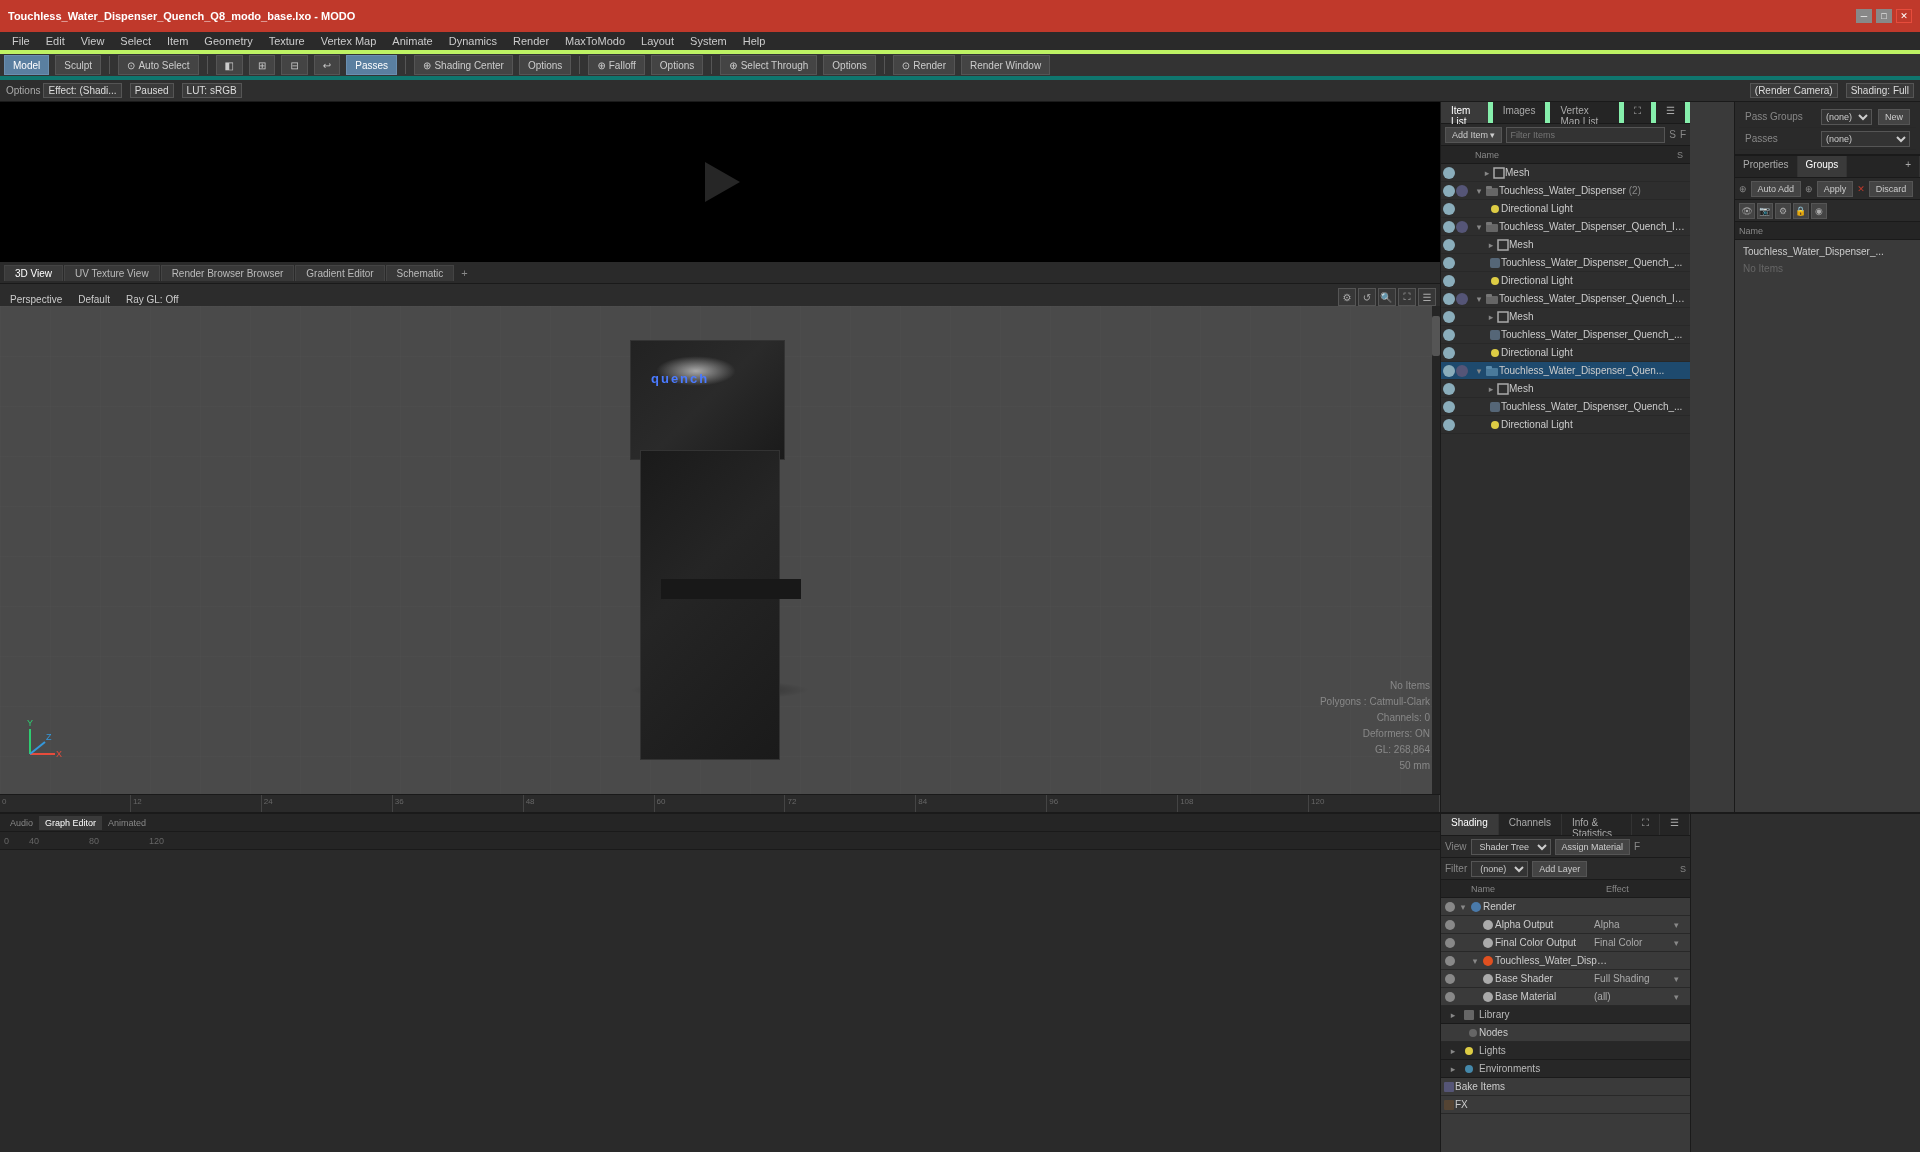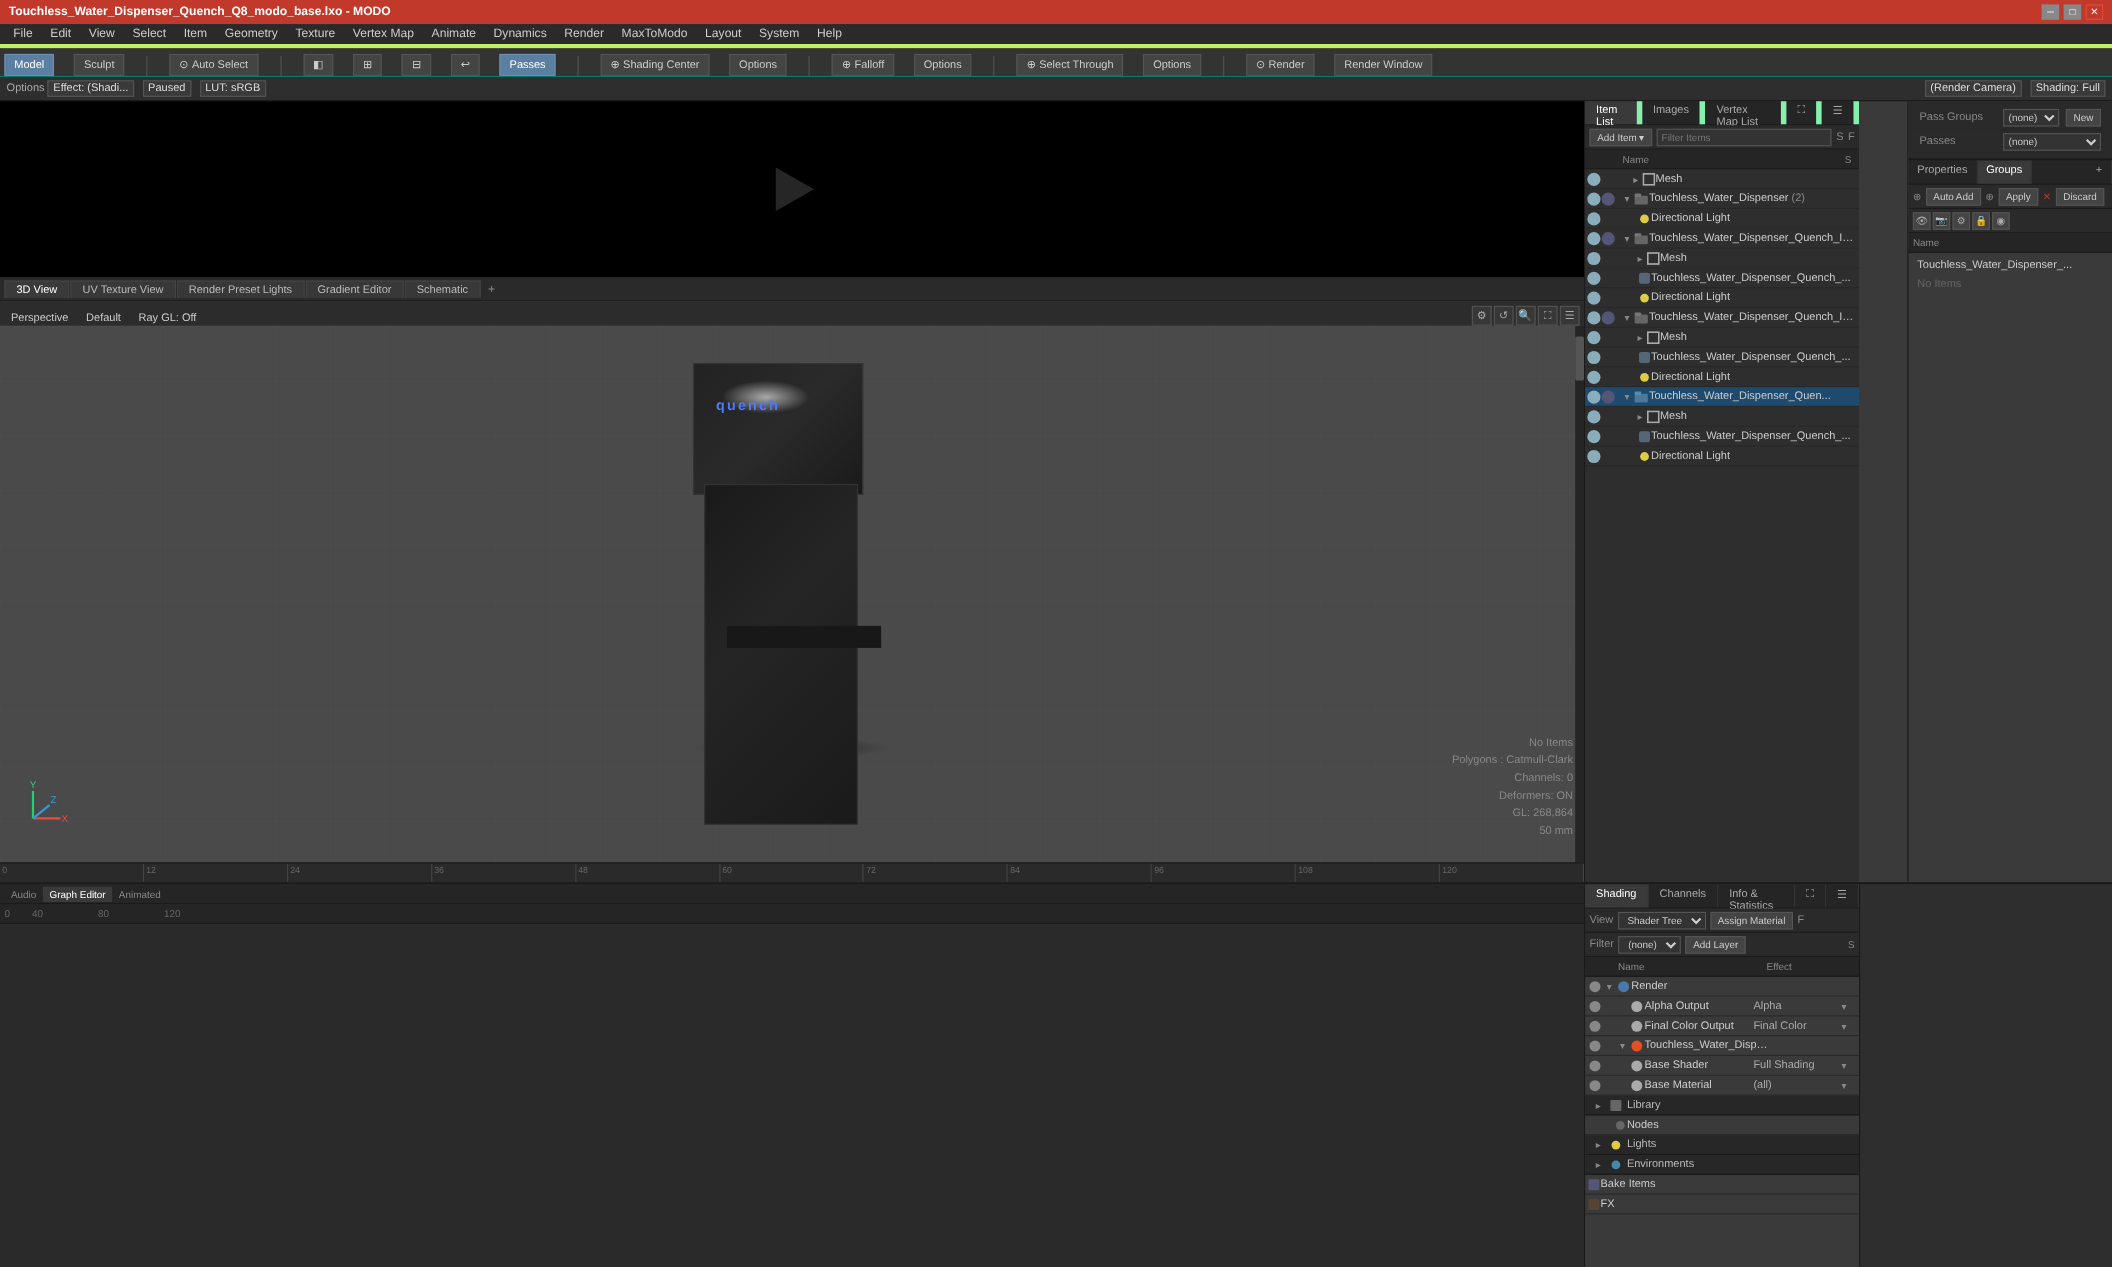--- a/index.html
+++ b/index.html
@@ -1,21 +1,21 @@
 <!DOCTYPE html>
 <html><head>
   <meta charset="utf-8">
   <style>
     * { box-sizing: border-box; margin: 0; padding: 0; }
     body { background: #3a3a3a; font-family: 'Segoe UI', Arial, sans-serif; font-size: 11px; color: #ccc; overflow: hidden; width: 1920px; height: 1152px; }
 
     
     #titlebar {
       background: #c0392b;
-      height: 22px;
+      height: 32px;
       display: flex;
       align-items: center;
       padding: 0 8px;
       justify-content: space-between;
     }
     #titlebar .title { color: #fff; font-size: 11px; font-weight: bold; }
     #titlebar .win-controls { display: flex; gap: 4px; }
     #titlebar .win-btn { width: 16px; height: 14px; background: #888; border: none; cursor: pointer; font-size: 9px; color: #fff; display: flex; align-items: center; justify-content: center; }
     #titlebar .win-btn.close { background: #c0392b; border: 1px solid #e74c3c; }
 
@@ -28,24 +28,24 @@
       padding: 0 4px;
       border-bottom: 4px solid #bef264;
     }
     .menu-item { padding: 2px 8px; color: #ccc; font-size: 11px; cursor: pointer; }
 
     
     #toolbar {
       background: #333;
       height: 26px;
       display: flex;
-      align-items: flex-end;
+      align-items: center;
       padding: 0 4px;
-      gap: 18px;
-      border-bottom: 1px solid #0f766e;
+      gap: 6px;
+      border-bottom: 4px solid #0f766e;
     }
     .toolbar-btn {
       height: 20px;
       padding: 0 8px;
       background: #444;
       border: 1px solid #555;
       color: #ccc;
       font-size: 10px;
       cursor: pointer;
       display: flex;
@@ -723,21 +723,21 @@
 
     <div id="viewport-column">
 
       <div id="preview-bar">
         <div class="play-btn"></div>
       </div>
 
       <div id="view-tabs">
         <div class="view-tab active">3D View</div>
         <div class="view-tab">UV Texture View</div>
-        <div class="view-tab">Render Preset Lights</div>
+        <div class="view-tab">Render Browser Browser</div>
         <div class="view-tab">Gradient Editor</div>
         <div class="view-tab">Schematic</div>
         <div class="view-tab-plus">+</div>
       </div>
 
       <div class="viewport-main">
         <div class="vp-grid"></div>
 
         <div class="viewport-bar">
           <span class="vp-btn">Perspective</span>

